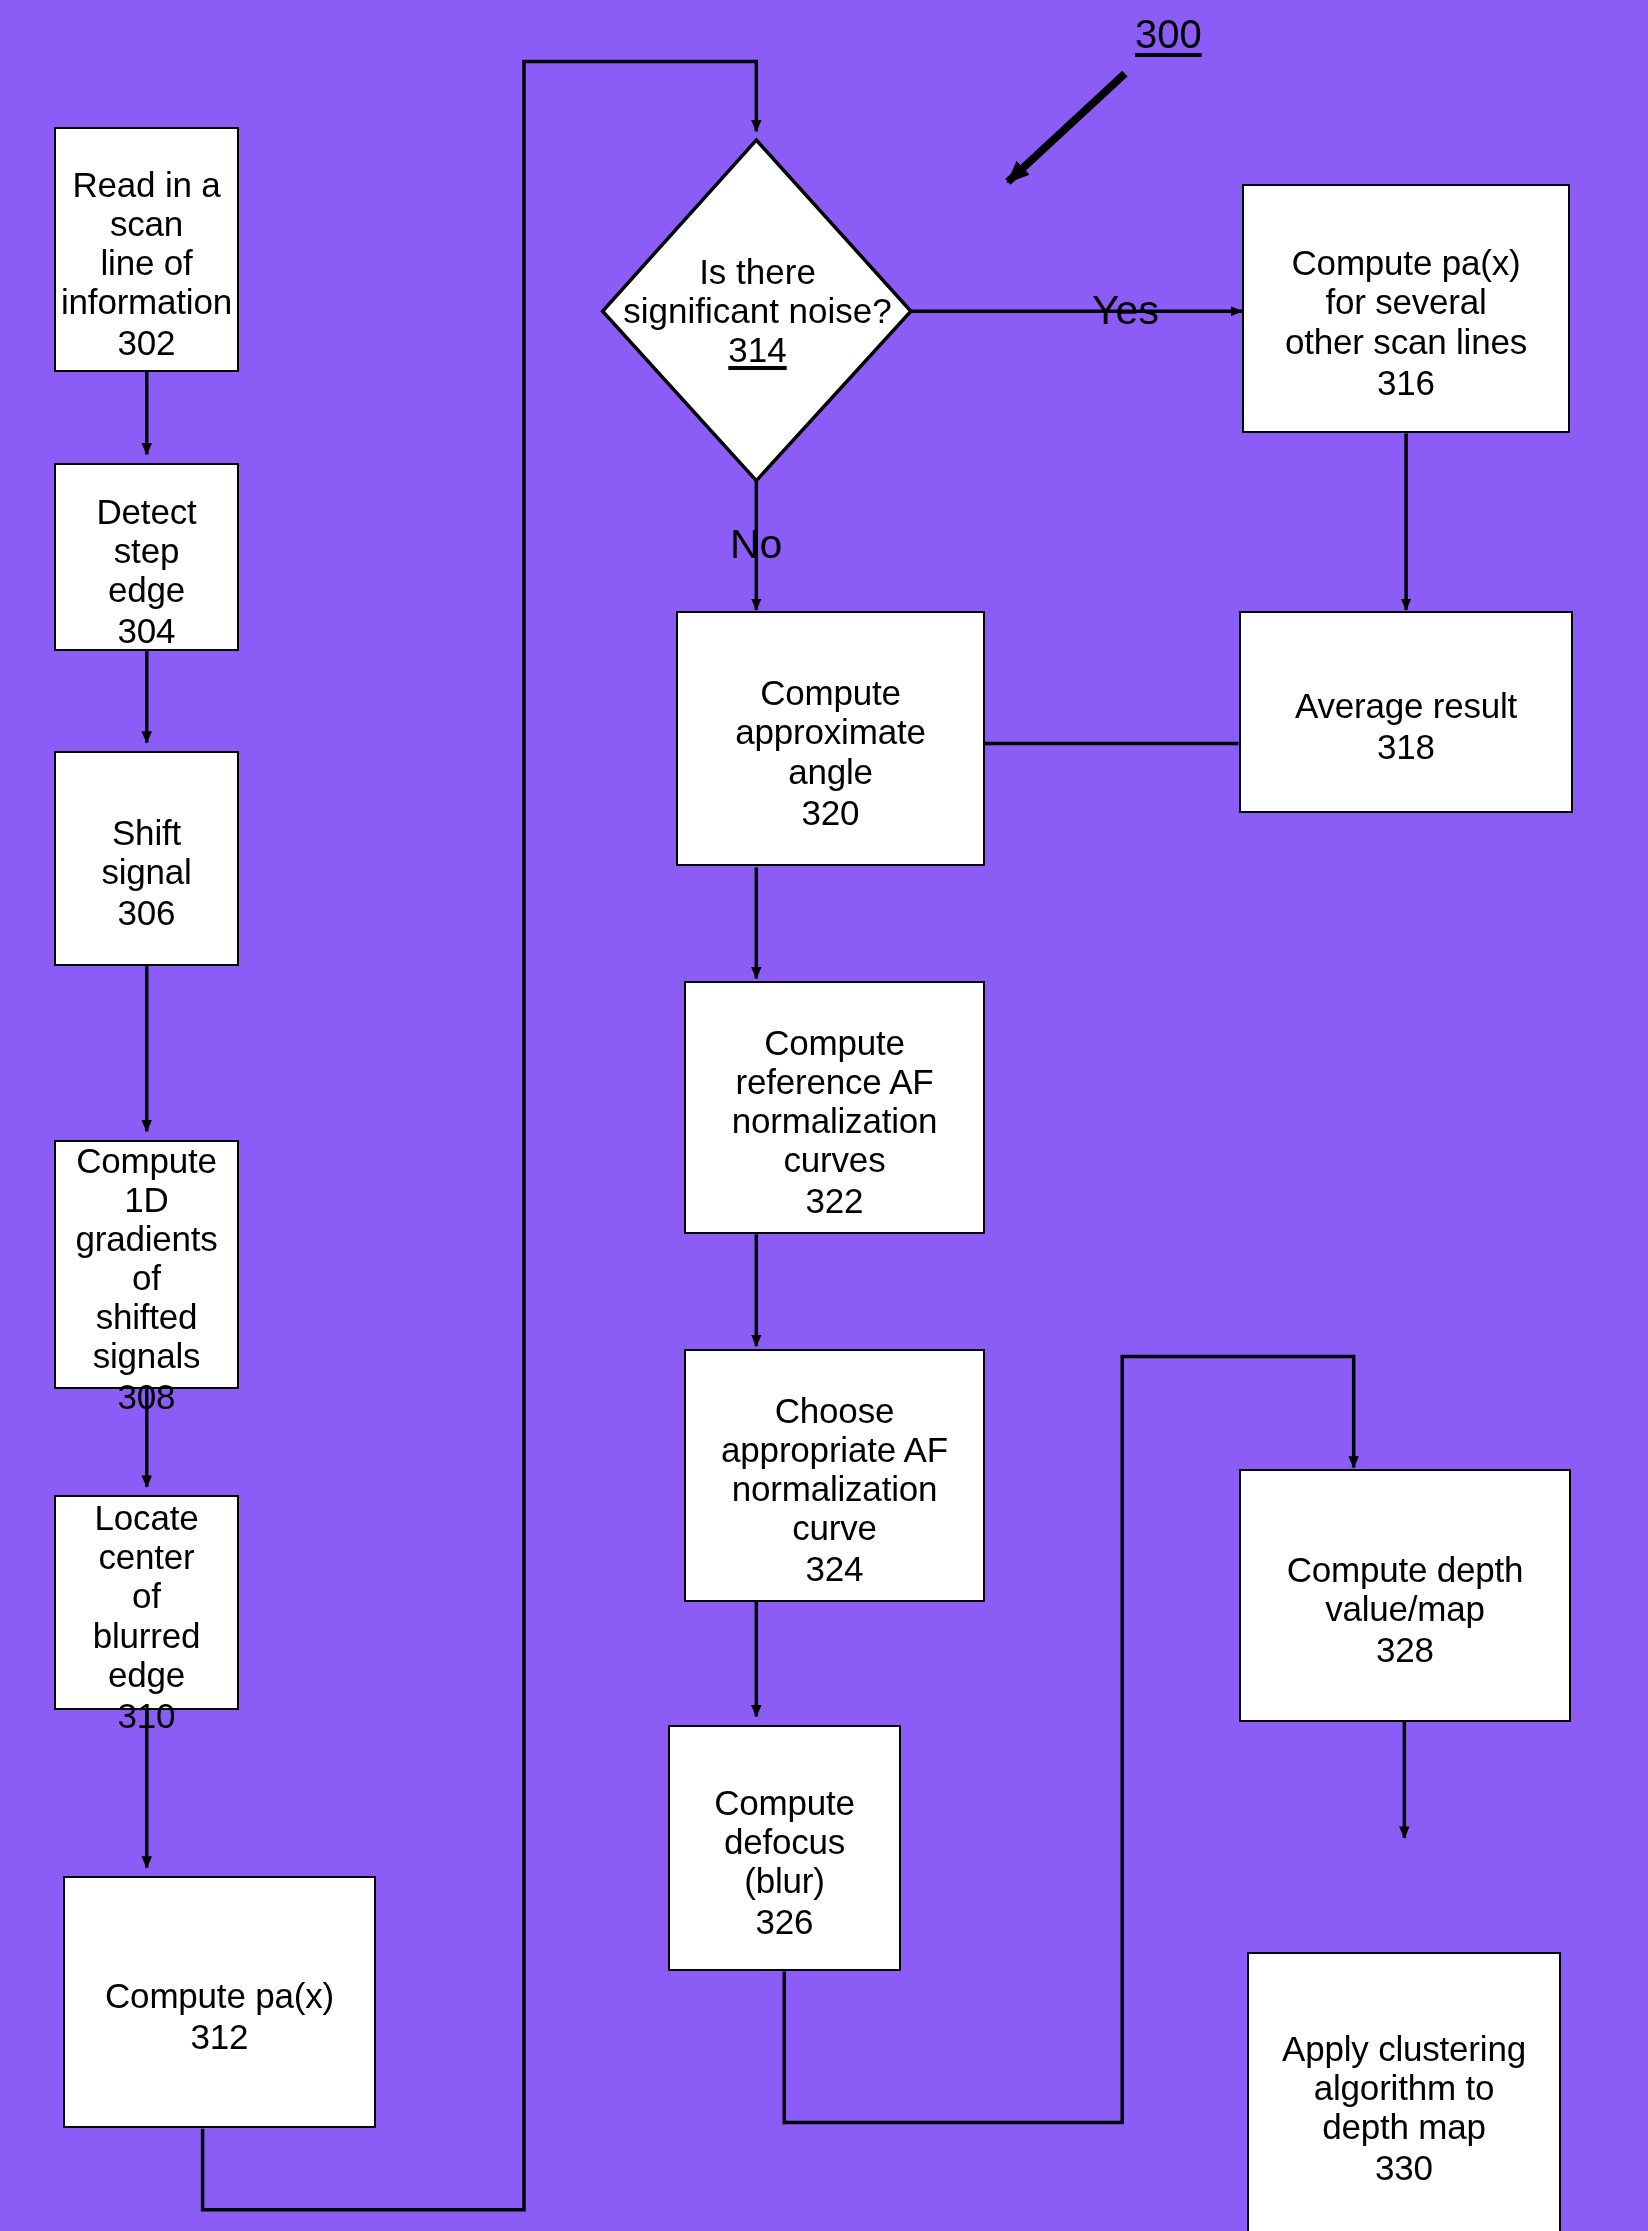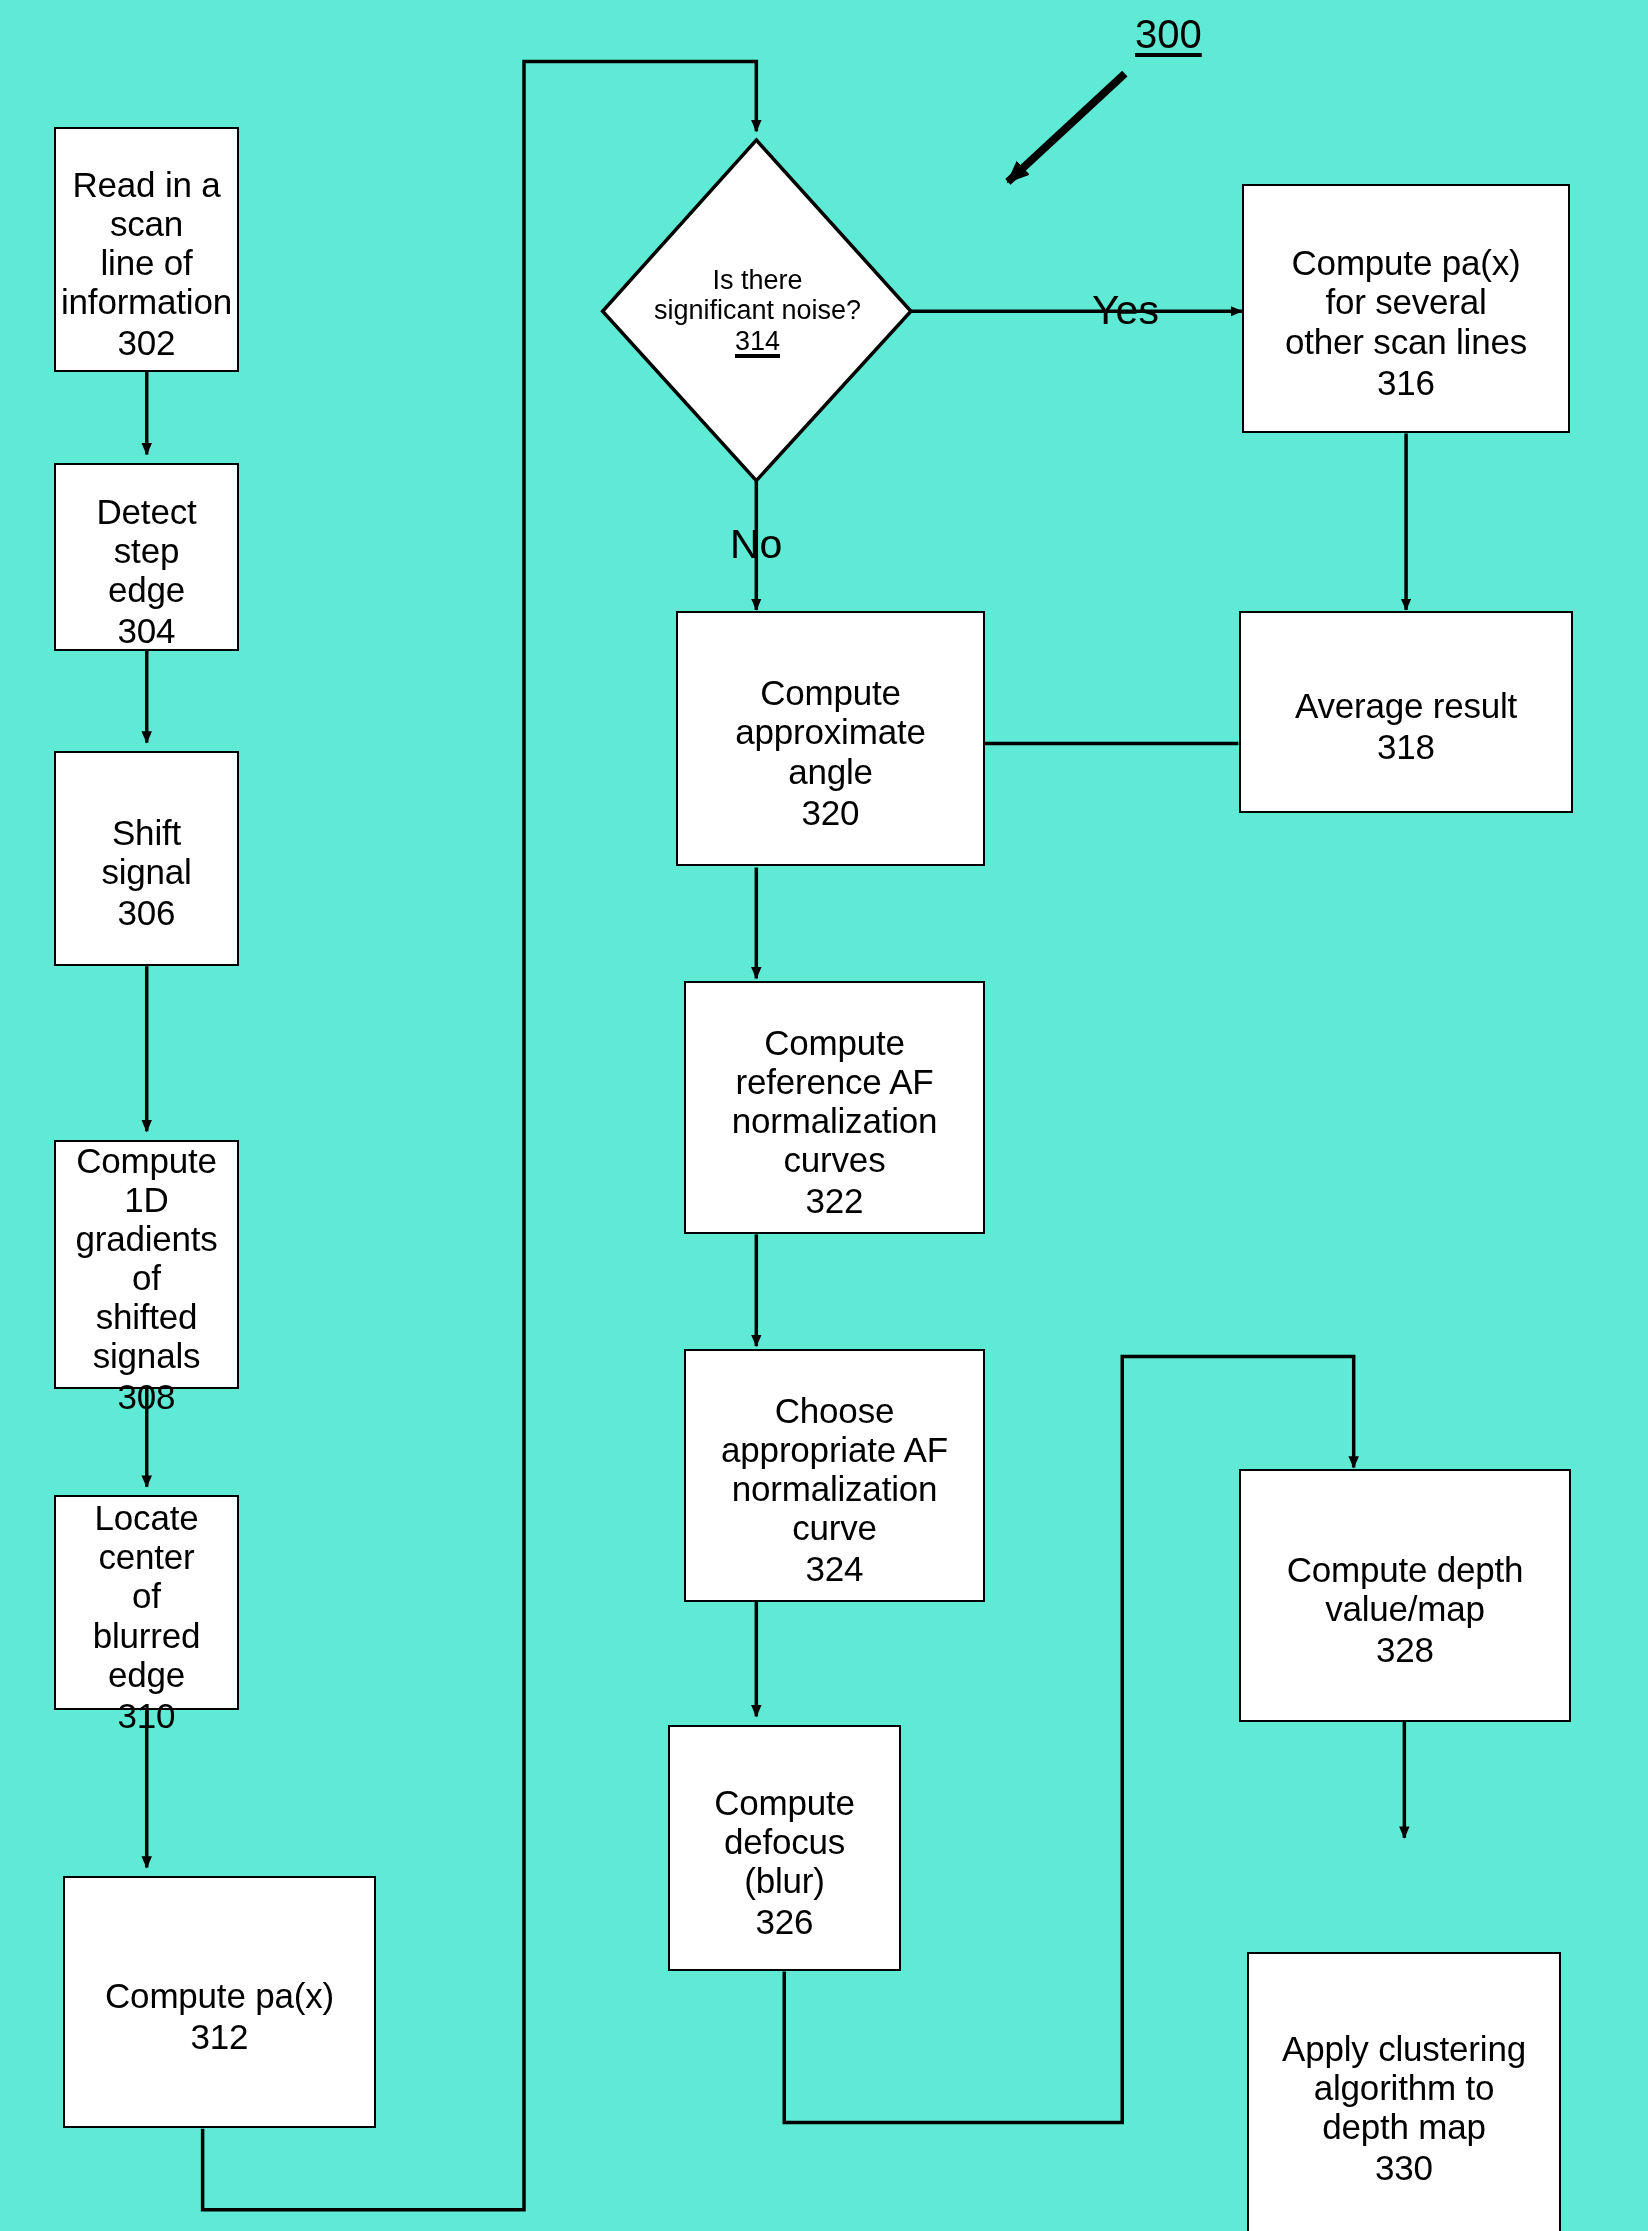--- a/index.html
+++ b/index.html
@@ -4,21 +4,21 @@
 <style>
   html, body {
     margin: 0;
     padding: 0;
     background: #ffffff;
   }
   #canvas {
     position: relative;
     width: 1648px;
     height: 2232px;
-    background: #5eead4;
+    background: #8b5cf6;
     font-family: "Liberation Sans", sans-serif;
     overflow: hidden;
   }
   #wires {
     position: absolute;
     left: 0;
     top: 0;
     width: 1648px;
     height: 2232px;
     pointer-events: none;
@@ -51,21 +51,21 @@
     margin-top: 1.7px;
   }
   .decision {
     position: absolute;
     display: flex;
     flex-direction: column;
     align-items: center;
     justify-content: center;
     text-align: center;
     color: #000000;
-    font-size: 27px;
+    font-size: 35px;
     line-height: 1.12;
   }
   .decision .dtext {
     position: relative;
     z-index: 2;
     white-space: pre-line;
   }
   .decision .ref {
     position: relative;
     z-index: 2;

